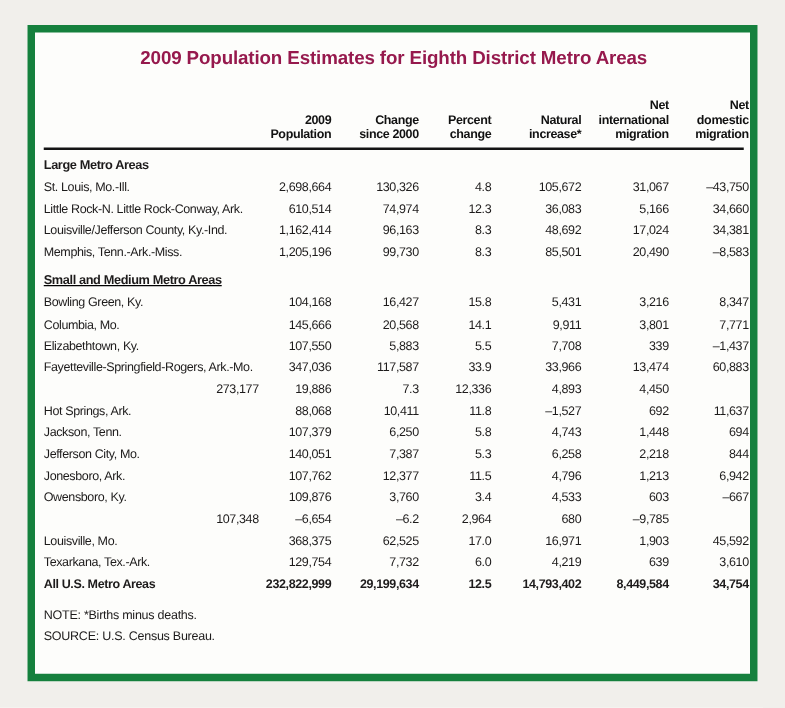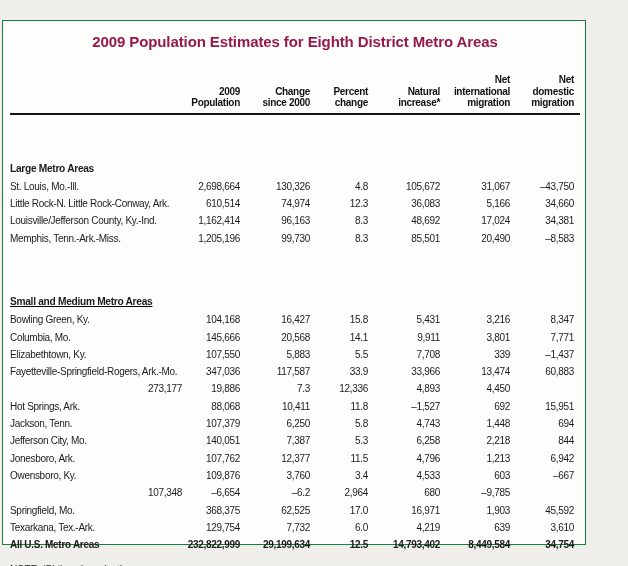--- a/index.html
+++ b/index.html
@@ -11,27 +11,27 @@
     background: #f1efeb;
     font-family: "Liberation Sans", "DejaVu Sans", sans-serif;
   }
   .page {
     position: relative;
     width: 628px;
     height: 566px;
   }
   .panel {
     position: absolute;
-    left: 2px;
+    left: 22px;
     top: 20px;
     width: 584px;
     height: 525px;
     box-sizing: border-box;
     background: #fdfdfb;
-    border: 1px solid #15803d;
+    border: 6px solid #15803d;
     padding: 0 5px 0 7px;
   }
   .title {
     margin-top: 12px;
     text-align: center;
     font-size: 15px;
     font-weight: bold;
     letter-spacing: -0.1px;
     color: #96194d;
   }
@@ -68,21 +68,20 @@
     text-align: right;
     font-variant-numeric: tabular-nums;
   }
   .label-col {
     text-align: left;
   }
   .section-heading-cell {
     grid-column: 1 / -1;
     font-weight: bold;
     font-size: 10.2px;
-    margin-top: 41px;
   }
   .section-start {
     margin-top: 5px;
     text-decoration: underline;
   }
   .first-data-row {
     margin-top: 1px;
   }
   .total-row .cell {
     font-weight: bold;
@@ -212,21 +211,21 @@
           <div class="cell num-col">4,893</div>
           <div class="cell num-col">4,450</div>
         </div>
         <div class="trow">
           <div class="cell label-col">Hot Springs, Ark.</div>
           <div class="cell num-col">88,068</div>
           <div class="cell num-col">10,411</div>
           <div class="cell num-col">11.8</div>
           <div class="cell num-col">–1,527</div>
           <div class="cell num-col">692</div>
-          <div class="cell num-col">15,951</div>
+          <div class="cell num-col">11,637</div>
         </div>
         <div class="trow">
           <div class="cell label-col">Jackson, Tenn.</div>
           <div class="cell num-col">107,379</div>
           <div class="cell num-col">6,250</div>
           <div class="cell num-col">5.8</div>
           <div class="cell num-col">4,743</div>
           <div class="cell num-col">1,448</div>
           <div class="cell num-col">694</div>
         </div>
@@ -259,21 +258,21 @@
         </div>
         <div class="trow">
           <div class="cell num-col">107,348</div>
           <div class="cell num-col">–6,654</div>
           <div class="cell num-col">–6.2</div>
           <div class="cell num-col">2,964</div>
           <div class="cell num-col">680</div>
           <div class="cell num-col">–9,785</div>
         </div>
         <div class="trow">
-          <div class="cell label-col">Springfield, Mo.</div>
+          <div class="cell label-col">Louisville, Mo.</div>
           <div class="cell num-col">368,375</div>
           <div class="cell num-col">62,525</div>
           <div class="cell num-col">17.0</div>
           <div class="cell num-col">16,971</div>
           <div class="cell num-col">1,903</div>
           <div class="cell num-col">45,592</div>
         </div>
         <div class="trow">
           <div class="cell label-col">Texarkana, Tex.-Ark.</div>
           <div class="cell num-col">129,754</div>

